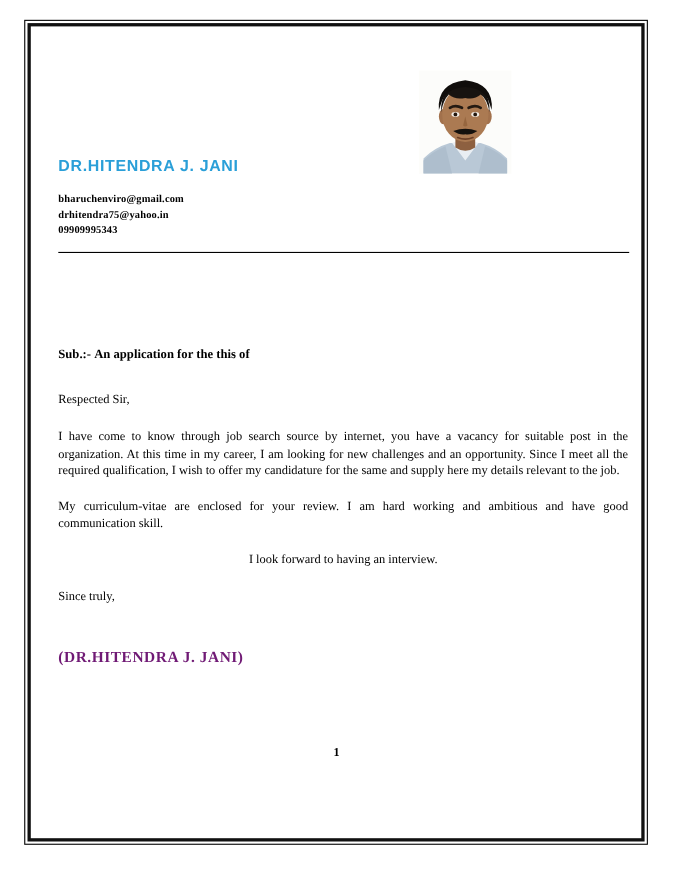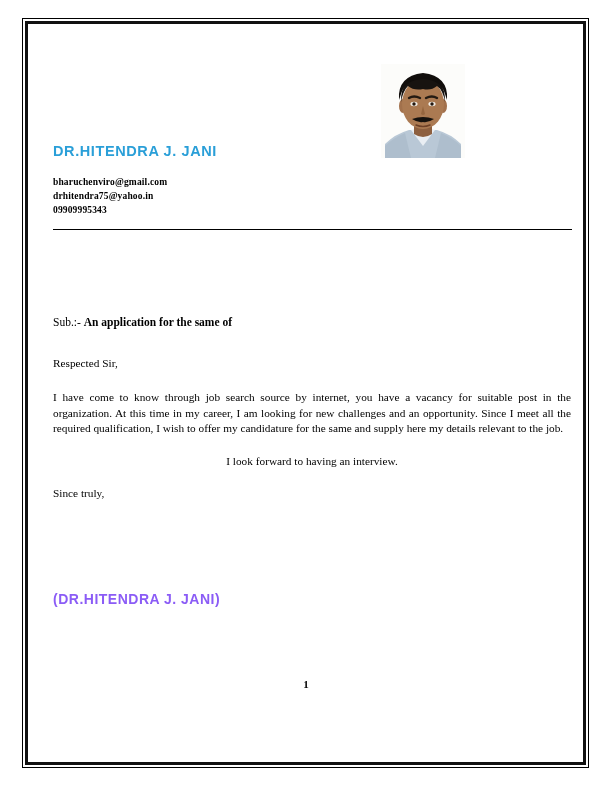--- a/index.html
+++ b/index.html
@@ -98,21 +98,21 @@
 
   
   .subject-line {
     position: absolute;
     left: 53px;
     top: 316px;
     font-size: 11.5px;
     color: #000000;
     white-space: nowrap;
   }
-  .subject-label { font-weight: normal; }
+  .subject-label { font-weight: bold; }
   .subject-text  { font-weight: bold; }
 
   
   .letter-body {
     position: absolute;
     left: 53px;
     top: 356px;
     width: 518px;
     font-size: 11.3px;
     color: #000000;
@@ -131,25 +131,25 @@
   .closing {
     margin: 0;
     line-height: 15px;
   }
 
   
   .signature-name {
     position: absolute;
     left: 53px;
     top: 591px;
-    font-family: Liberation Sans, sans-serif;
+    font-family: Liberation Serif, serif;
     font-size: 14px;
     font-weight: bold;
     letter-spacing: 0.5px;
-    color: #8b5cf6;
+    color: #701a75;
     white-space: nowrap;
   }
 
   
   .page-number {
     position: absolute;
     left: 0;
     top: 678px;
     width: 612px;
     text-align: center;
@@ -208,26 +208,27 @@
   <div class="contact-block">
     <div>bharuchenviro@gmail.com</div>
     <div>drhitendra75@yahoo.in</div>
     <div>09909995343</div>
   </div>
 
   <div class="header-rule"></div>
 
   <div class="subject-line">
     <span class="subject-label">Sub.:-</span>
-    <span class="subject-text">An application for the same of</span>
+    <span class="subject-text">An application for the this of</span>
   </div>
 
   <div class="letter-body">
     <p class="salutation">Respected Sir,</p>
     <p class="body-para">I have come to know through job search source by internet, you have a vacancy for suitable post in the organization. At this time in my career, I am looking for new challenges and an opportunity. Since I meet all the required qualification, I wish to offer my candidature for the same and supply here my details relevant to the job.</p>
+    <p class="body-para">My curriculum-vitae are enclosed for your review. I am hard working and ambitious and have good communication skill.</p>
     <p class="body-para last-line">I look forward to having an interview.</p>
     <p class="closing">Since truly,</p>
   </div>
 
   <div class="signature-name">(DR.HITENDRA J. JANI)</div>
 
   <div class="page-number">1</div>
 
 </div>
 

